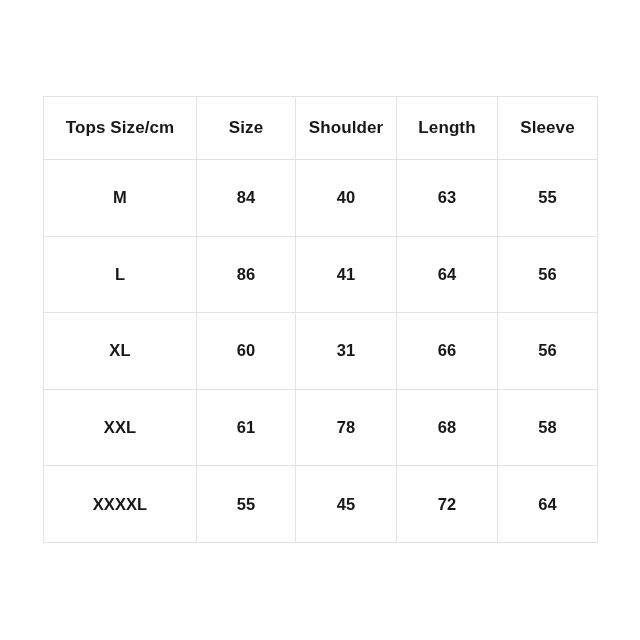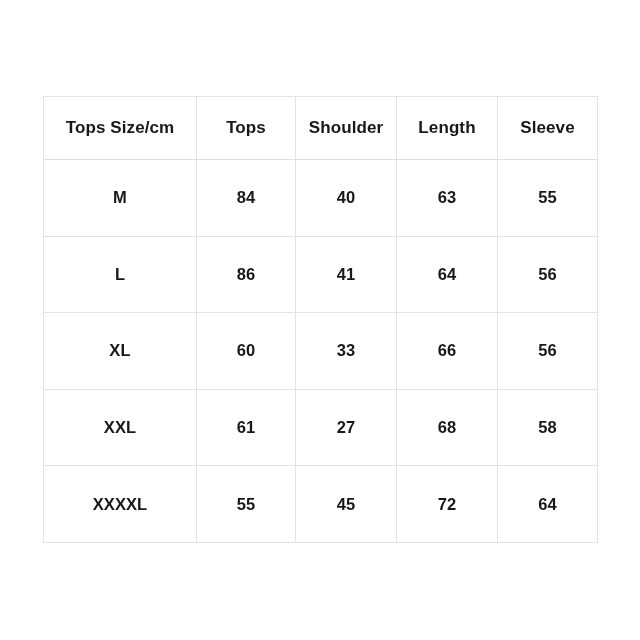--- a/index.html
+++ b/index.html
@@ -79,21 +79,21 @@
       <colgroup>
         <col class="c0">
           <col class="c1">
           <col class="c2">
           <col class="c3">
           <col class="c4">
       </colgroup>
       <thead>
         <tr>
           <th>Tops Size/cm</th>
-          <th>Tops</th>
+          <th>Size</th>
           <th>Shoulder</th>
           <th>Length</th>
           <th>Sleeve</th>
         </tr>
       </thead>
       <tbody>
         <tr>
           <td>M</td>
           <td>84</td>
           <td>40</td>
@@ -103,28 +103,28 @@
         <tr>
           <td>L</td>
           <td>86</td>
           <td>41</td>
           <td>64</td>
           <td>56</td>
         </tr>
         <tr>
           <td>XL</td>
           <td>60</td>
-          <td>33</td>
+          <td>31</td>
           <td>66</td>
           <td>56</td>
         </tr>
         <tr>
           <td>XXL</td>
           <td>61</td>
-          <td>27</td>
+          <td>78</td>
           <td>68</td>
           <td>58</td>
         </tr>
         <tr>
           <td>XXXXL</td>
           <td>55</td>
           <td>45</td>
           <td>72</td>
           <td>64</td>
         </tr>

